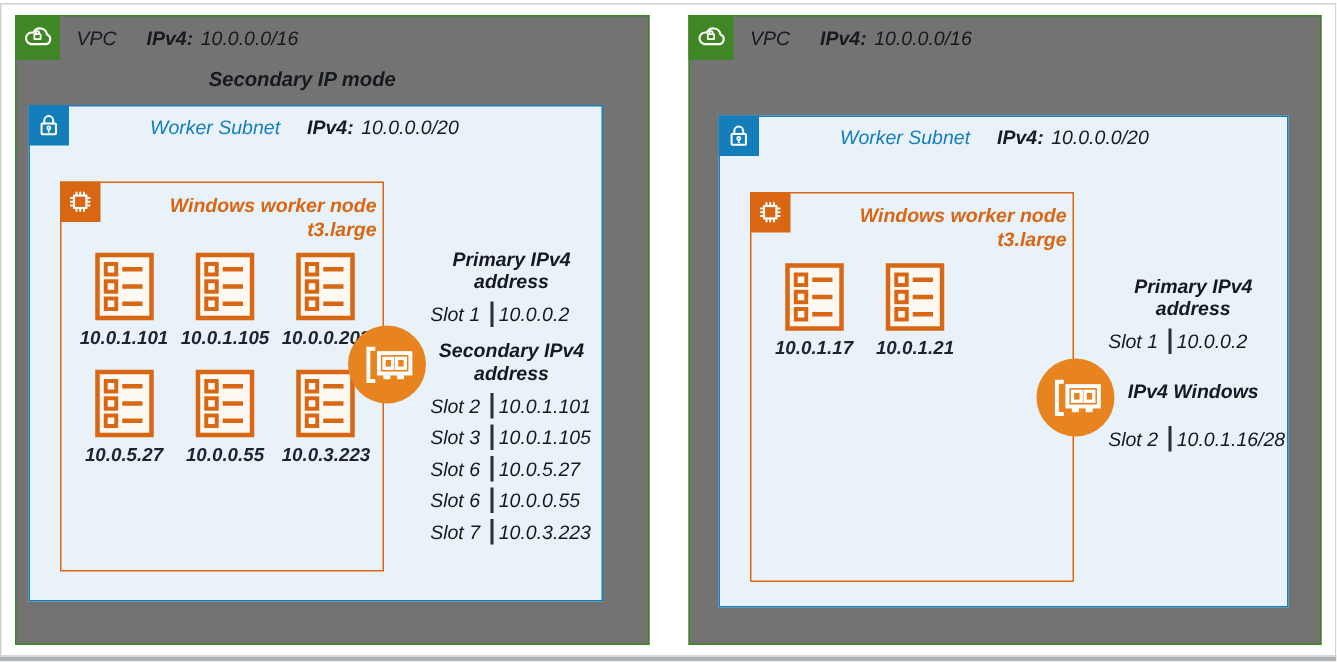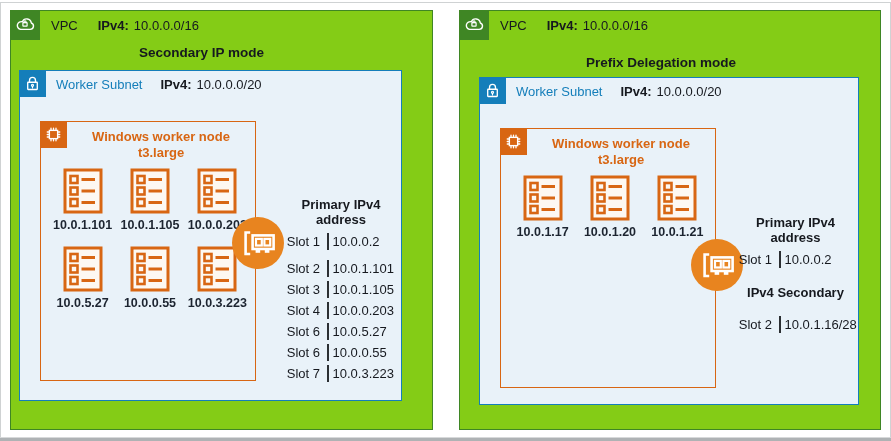--- a/index.html
+++ b/index.html
@@ -7,65 +7,65 @@
   body { font-family:"Liberation Sans", sans-serif; color:#16191f; }
   .stage { position:relative; width:891px; height:441px; background:#fff; overflow:hidden; }
 
   
   .edge-top    { position:absolute; top:2px; left:0; width:100%; height:1px; background:#cfd2d3; }
   .edge-left   { position:absolute; top:2px; left:0; width:1px; height:439px; background:#cfd2d3; }
   .edge-right  { position:absolute; top:2px; right:0; width:1px; height:439px; background:#cfd2d3; }
   .bottom-bar  { position:absolute; bottom:0; left:0; width:100%; height:4px; background:#aeb2b4; border-top:1px solid #d7d9da; }
 
   
-  .vpc-box { position:absolute; top:10px; height:420px; border:1.5px solid #3F8624; background:#84cc16; }
+  .vpc-box { position:absolute; top:10px; height:420px; border:1.5px solid #3F8624; background:#737373;font-style:italic; }
   .p0 { left:10px;  width:423px; }
   .p1 { left:459px; width:422px; }
 
   .vpc-icon { position:absolute; top:-1.5px; left:-1.5px; width:30px; height:30px; background:#3F8624;
               display:flex; align-items:center; justify-content:center; }
   .vpc-head { position:absolute; top:7px; left:40px; display:flex; align-items:center; font-size:13px; }
   .vpc-head .lbl { margin-right:20px; }
   .vpc-head .key { font-weight:bold; margin-right:5px; }
 
   .mode-title { position:absolute; top:34px; left:0; right:40px; text-align:center;
                 font-size:13.5px; font-weight:bold; }
   .p1 .mode-title { top:44px; right:18px; }
 
   
   .subnet-box { position:absolute; border:1.5px solid #147EBA; background:#E9F2F9; }
   .p0 .subnet-box { left:8px;  top:59px; width:383px; height:331px; }
   .p1 .subnet-box { left:19px; top:66px; width:380px; height:328px; }
   .subnet-icon { position:absolute; top:-1.5px; left:-1.5px; width:27px; height:27px; background:#147EBA;
                  display:flex; align-items:center; justify-content:center; }
   .subnet-head { position:absolute; top:6px; left:36px; display:flex; align-items:center; font-size:13px; }
-  .subnet-head .lbl { color:#147EBA; margin-right:18px; }
+  .subnet-head .lbl { color:#147EBA; margin-right:18px;margin-left:44px; }
   .subnet-head .key { font-weight:bold; margin-right:5px; }
 
   
   .node-box { position:absolute; left:20px; top:50px; width:216px; height:260px; border:1.5px solid #D86613; }
   .node-icon { position:absolute; top:-1.5px; left:-1.5px; width:27px; height:27px; background:#D86613;
                display:flex; align-items:center; justify-content:center; }
-  .node-title { padding:7px 4px 0 30px; text-align:center; color:#D86613; font-weight:bold;
+  .node-title { padding:7px 4px 0 30px; text-align:right; color:#D86613; font-weight:bold;
                 font-size:13px; line-height:16px; }
 
   .ip-grid { position:absolute; left:8px; right:4px; top:46px;
              display:grid; grid-template-columns:repeat(3,1fr); row-gap:14px; }
   .ip-cell { display:flex; flex-direction:column; align-items:center; }
   .ip-cell svg { display:block; }
   .ip-label { margin-top:4px; font-size:12.5px; font-weight:bold; color:#1c2430; white-space:nowrap; }
 
   
   .eni { position:absolute; width:52px; height:52px; border-radius:50%; background:#E8841F;
          display:flex; align-items:center; justify-content:center; }
   .p0 .eni { left:221px; top:206px; }
   .p1 .eni { left:231px; top:228px; }
 
   
-  .slots { position:absolute;margin-top:32px; }
+  .slots { position:absolute; }
   .p0 .slots { left:255px; top:154px; width:150px; }
   .p1 .slots { left:258px; top:172px; width:155px; }
   .sec-header { font-size:13px; font-weight:bold; text-align:center; line-height:15px;
                 max-width:118px; margin:0 auto 4px auto; }
   .section + .section { margin-top:7px; }
   .p1 .section + .section { margin-top:16px; }
   .p1 .section + .section .slot-row { margin-top:14px; }
   .slot-row { display:flex; align-items:center; height:20px; margin-top:1px; }
   .slot-lbl { flex:0 0 54px; text-align:right; font-size:13px; }
   .slot-bar { width:1.5px; height:17px; background:#2b2f33; margin:0 4px 0 7px; }
@@ -201,34 +201,30 @@
     <div class="slots">
       <div class="section">
         <div class="sec-header">Primary IPv4 address</div>
         <div class="slot-row">
           <span class="slot-lbl">Slot 1</span>
           <span class="slot-bar"></span>
           <span class="slot-val">10.0.0.2</span>
         </div>
       </div>
       <div class="section">
+        <div class="sec-header">Secondary IPv4 address</div>
         <div class="slot-row">
           <span class="slot-lbl">Slot 2</span>
           <span class="slot-bar"></span>
           <span class="slot-val">10.0.1.101</span>
         </div>
         <div class="slot-row">
           <span class="slot-lbl">Slot 3</span>
           <span class="slot-bar"></span>
           <span class="slot-val">10.0.1.105</span>
-        </div>
-        <div class="slot-row">
-          <span class="slot-lbl">Slot 4</span>
-          <span class="slot-bar"></span>
-          <span class="slot-val">10.0.0.203</span>
         </div>
         <div class="slot-row">
           <span class="slot-lbl">Slot 6</span>
           <span class="slot-bar"></span>
           <span class="slot-val">10.0.5.27</span>
         </div>
         <div class="slot-row">
           <span class="slot-lbl">Slot 6</span>
           <span class="slot-bar"></span>
           <span class="slot-val">10.0.0.55</span>
@@ -246,21 +242,20 @@
     <div class="vpc-icon">
       <svg width="24" height="24" viewBox="0 0 24 24">
           <use href="#ic-cloud-lock"></use>
         </svg>
     </div>
     <div class="vpc-head">
       <span class="lbl">VPC</span>
       <span class="key">IPv4:</span>
       <span class="val">10.0.0.0/16</span>
     </div>
-    <div class="mode-title">Prefix Delegation mode</div>
 
     <div class="subnet-box">
       <div class="subnet-icon">
         <svg width="23" height="23" viewBox="0 0 24 24">
             <use href="#ic-lock"></use>
           </svg>
       </div>
       <div class="subnet-head">
         <span class="lbl">Worker Subnet</span>
         <span class="key">IPv4:</span>
@@ -281,26 +276,20 @@
           <div class="ip-cell">
             <svg width="40" height="46" viewBox="0 0 40 46">
                 <use href="#ic-list"></use>
               </svg>
             <span class="ip-label">10.0.1.17</span>
           </div>
           <div class="ip-cell">
             <svg width="40" height="46" viewBox="0 0 40 46">
                 <use href="#ic-list"></use>
               </svg>
-            <span class="ip-label">10.0.1.20</span>
-          </div>
-          <div class="ip-cell">
-            <svg width="40" height="46" viewBox="0 0 40 46">
-                <use href="#ic-list"></use>
-              </svg>
             <span class="ip-label">10.0.1.21</span>
           </div>
         </div>
       </div>
     </div>
 
     <div class="eni">
       <svg width="46" height="46" viewBox="0 0 46 46">
           <use href="#ic-nic"></use>
         </svg>
@@ -309,21 +298,21 @@
     <div class="slots">
       <div class="section">
         <div class="sec-header">Primary IPv4 address</div>
         <div class="slot-row">
           <span class="slot-lbl">Slot 1</span>
           <span class="slot-bar"></span>
           <span class="slot-val">10.0.0.2</span>
         </div>
       </div>
       <div class="section">
-        <div class="sec-header">IPv4 Secondary</div>
+        <div class="sec-header">IPv4 Windows</div>
         <div class="slot-row">
           <span class="slot-lbl">Slot 2</span>
           <span class="slot-bar"></span>
           <span class="slot-val">10.0.1.16/28</span>
         </div>
       </div>
     </div>
   </div>
 
   <div class="bottom-bar"></div>

